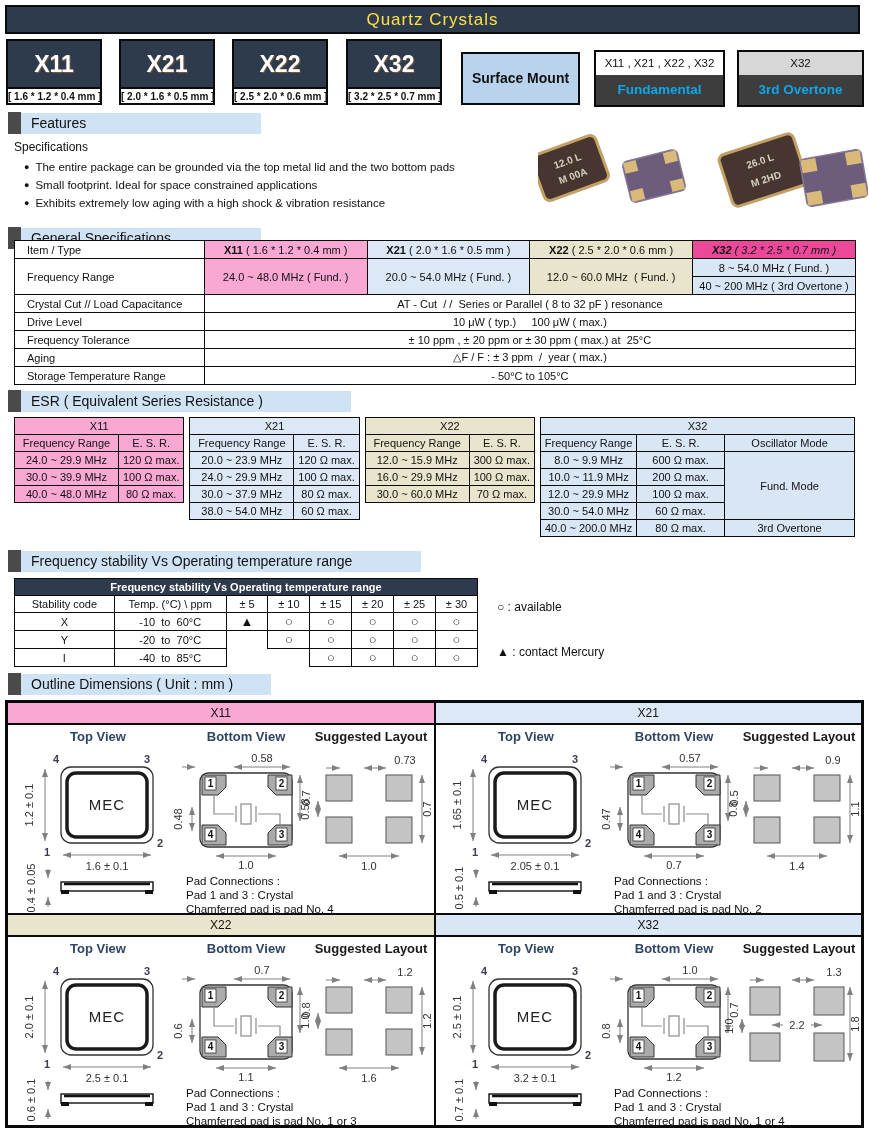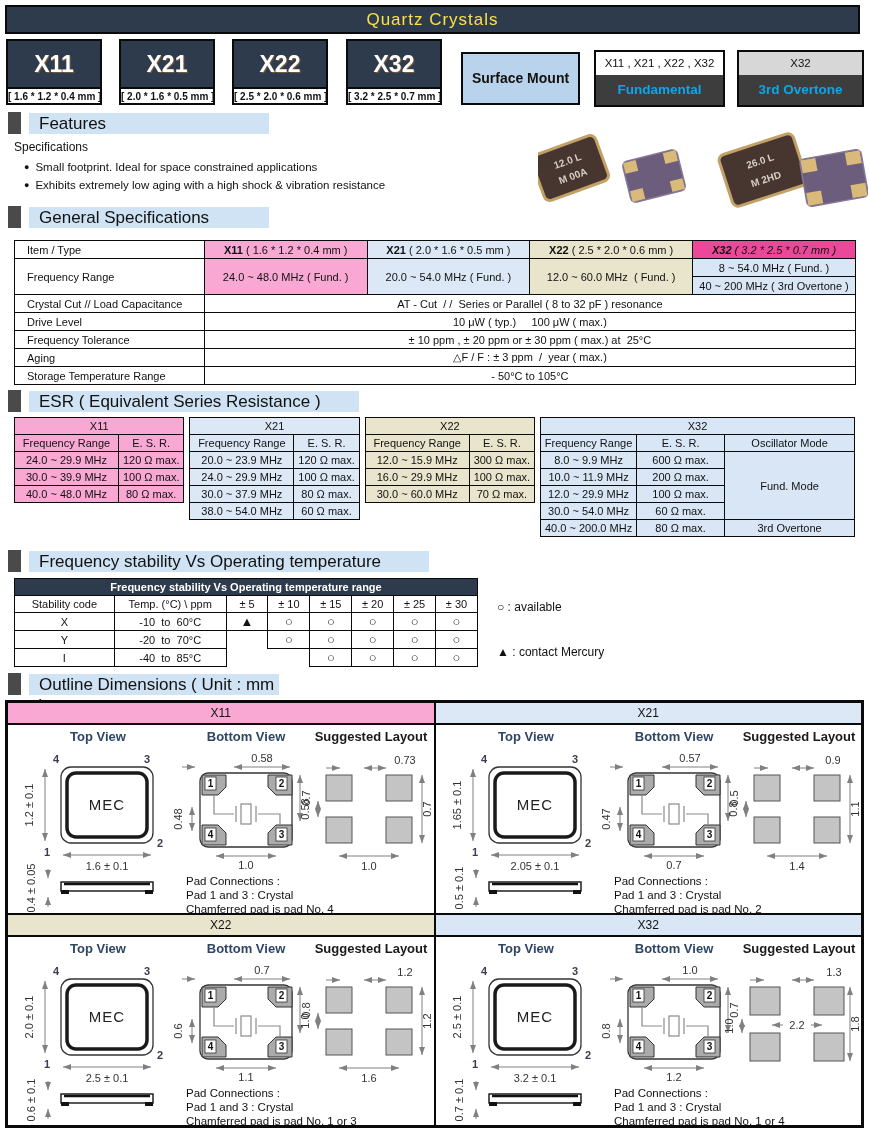--- a/index.html
+++ b/index.html
@@ -24,21 +24,21 @@
   .mode-box { top:50px; border:2px solid #0a0a0a; }
   .mode-box .strip { height:23px; font-size:11.5px; text-align:center; line-height:22px; background:#fff; }
   .mode-box .dark { height:30px; background:#3d3d3d; color:#0ea5e9; font-weight:bold; font-size:13.5px;
                     text-align:center; line-height:29px; }
   .strip.gray { background:#d7d7d7; }
 
   
   .sec { height:22px; }
   .sec .sq { position:absolute; left:0; top:0; width:13px; height:22px; background:#4a4a4a; }
   .sec .bar { position:absolute; left:13px; top:1px; height:21px; background:#cfe3f4;
-              font-size:17px; line-height:21px; padding-left:10px;margin-left:8px; }
+              font-size:14px; line-height:21px; padding-left:10px; }
 
   .plain-text { font-size:12px; }
   ul.bullets { list-style:none; }
   ul.bullets li { font-size:11.5px; line-height:18px; }
   ul.bullets li .dot { font-size:9px; vertical-align:1px; margin-right:6px; }
 
   
   table { border-collapse:collapse; }
   td, th { border:1.6px solid #0a0a0a; font-size:11px; font-weight:normal; text-align:center;
            padding:1px 3px; white-space:pre; }
@@ -163,25 +163,26 @@
     <rect x="15" y="10" width="15" height="13" class="phpad"></rect>
   </g>
 </svg>
 
 <div class="abs sec" style="left:8px;top:112px;width:260px;">
   <span class="sq"></span>
   <div class="bar" style="width:240px;">Features</div>
 </div>
 <div class="abs plain-text" style="left:14px;top:140px;">Specifications</div>
 <ul class="abs bullets" style="left:24px;top:158px;">
+  <li><span class="dot">●</span><span>The entire package can be grounded via the top metal lid and the two bottom pads</span></li>
   <li><span class="dot">●</span><span>Small footprint. Ideal for space constrained applications</span></li>
   <li><span class="dot">●</span><span>Exhibits extremely low aging with a high shock &amp; vibration resistance</span></li>
 </ul>
 
-<div class="abs sec" style="left:8px;top:206px;width:260px;">
+<div class="abs sec" style="left:8px;top:227px;width:260px;">
   <span class="sq"></span>
   <div class="bar" style="width:240px;">General Specifications</div>
 </div>
 <table class="abs gen-table">
   <tbody>
       <tr>
     <td class="lab" style="width:190px;">Item / Type</td>
     <td class="c-cream" style="width:163px;"><span class="bold">X11</span> <span>( 1.6 * 1.2 * 0.4 mm )</span></td>
     <td class="c-lblue" style="width:163px;"><span class="bold">X21</span> <span>( 2.0 * 1.6 * 0.5 mm )</span></td>
     <td class="c-tan" style="width:163px;"><span class="bold">X22</span> <span>( 2.5 * 2.0 * 0.6 mm )</span></td>

